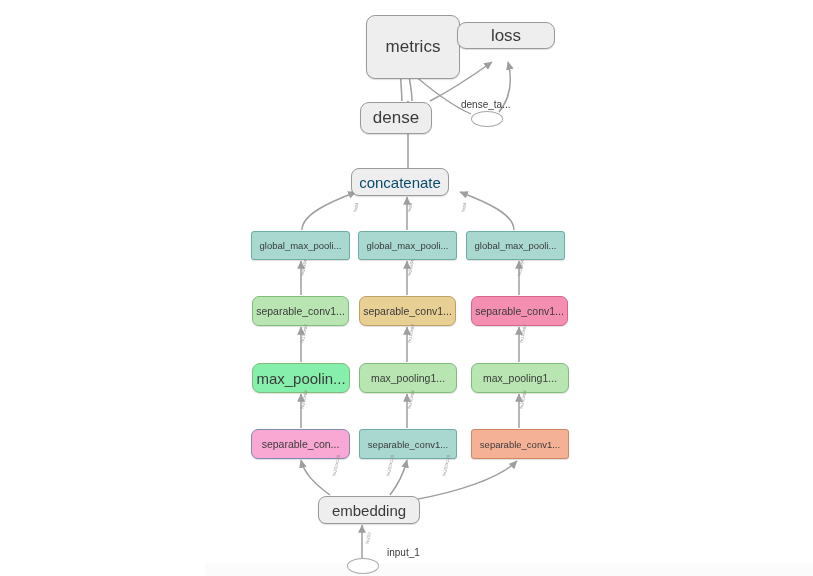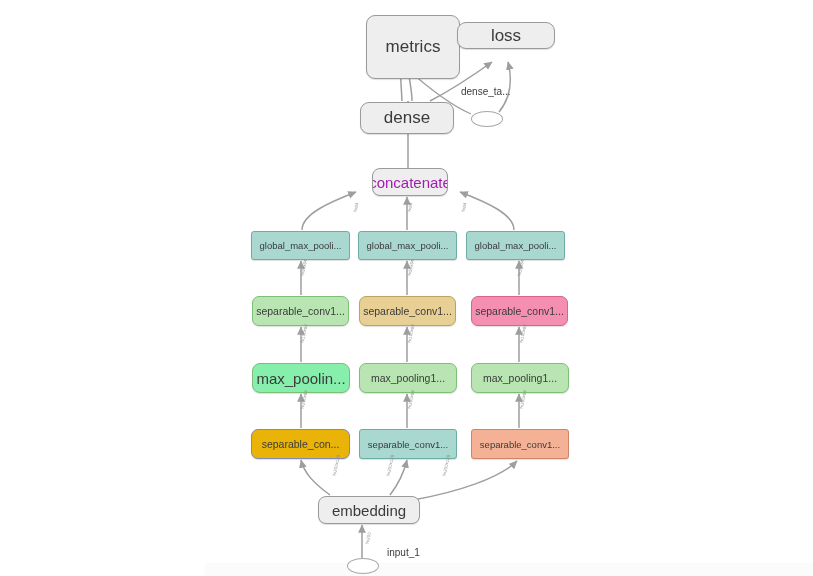--- a/index.html
+++ b/index.html
@@ -109,24 +109,24 @@
     </g>
   </svg>
 
   <div id="nodes-layer">
       <div class="node big" style="left: 358px; top: 15px; width: 94px; height: 64px; background: rgb(238, 238, 238); border-color: rgb(154, 154, 154); color: rgb(59, 59, 59); margin-left: 8px;">
         <span>metrics</span>
       </div>
       <div class="node big" style="left: 457px; top: 22px; width: 98px; height: 27px; background: rgb(238, 238, 238); border-color: rgb(154, 154, 154); color: rgb(59, 59, 59); text-align: center;">
         <span>loss</span>
       </div>
-      <div class="node big" style="left: 360px; top: 102px; width: 94px; height: 32px; background: rgb(238, 238, 238); border-color: rgb(154, 154, 154); color: rgb(59, 59, 59);">
+      <div class="node big" style="left: 360px; top: 102px; width: 72px; height: 32px; background: rgb(238, 238, 238); border-color: rgb(154, 154, 154); color: rgb(59, 59, 59);">
         <span>dense</span>
       </div>
-      <div class="node mid" style="left: 372px; top: 168px; width: 76px; height: 28px; background: rgb(238, 238, 238); border-color: rgb(154, 154, 154); color: #a21caf;">
+      <div class="node mid" style="left: 351px; top: 168px; width: 98px; height: 28px; background: rgb(238, 238, 238); border-color: rgb(154, 154, 154); color: #0c4a6e;">
         <span>concatenate</span>
       </div>
       <div class="node xsmall" style="left: 251px; top: 231px; width: 99px; height: 29px; background: rgb(168, 216, 208); border-color: rgb(111, 173, 164); color: rgb(59, 59, 59);">
         <span>global_max_pooli...</span>
       </div>
       <div class="node xsmall" style="left: 358px; top: 231px; width: 99px; height: 29px; background: rgb(168, 216, 208); border-color: rgb(111, 173, 164); color: rgb(59, 59, 59);">
         <span>global_max_pooli...</span>
       </div>
       <div class="node xsmall" style="left: 466px; top: 231px; width: 99px; height: 29px; background: rgb(168, 216, 208); border-color: rgb(111, 173, 164); color: rgb(59, 59, 59);">
         <span>global_max_pooli...</span>
@@ -142,36 +142,36 @@
       </div>
       <div class="node mid" style="left: 252px; top: 363px; width: 98px; height: 30px; background: #86efac; border-color: rgb(127, 190, 121); color: rgb(59, 59, 59); align-items: center;">
         <span>max_poolin...</span>
       </div>
       <div class="node small" style="left: 359px; top: 363px; width: 98px; height: 30px; background: rgb(185, 229, 179); border-color: rgb(127, 190, 121); color: rgb(59, 59, 59);">
         <span>max_pooling1...</span>
       </div>
       <div class="node small" style="left: 471px; top: 363px; width: 98px; height: 30px; background: rgb(185, 229, 179); border-color: rgb(127, 190, 121); color: rgb(59, 59, 59);">
         <span>max_pooling1...</span>
       </div>
-      <div class="node small" style="left: 251px; top: 429px; width: 99px; height: 30px; background: #eab308; border-color: rgb(130, 137, 179); color: rgb(59, 59, 59);">
+      <div class="node small" style="left: 251px; top: 429px; width: 99px; height: 30px; background: #f9a8d4; border-color: rgb(130, 137, 179); color: rgb(59, 59, 59);">
         <span>separable_con...</span>
       </div>
       <div class="node xsmall" style="left: 359px; top: 429px; width: 98px; height: 30px; background: rgb(168, 216, 208); border-color: rgb(111, 173, 164); color: rgb(59, 59, 59);">
         <span>separable_conv1...</span>
       </div>
       <div class="node xsmall" style="left: 471px; top: 429px; width: 98px; height: 30px; background: rgb(244, 177, 149); border-color: rgb(208, 133, 102); color: rgb(59, 59, 59);">
         <span>separable_conv1...</span>
       </div>
       <div class="node mid" style="left: 318px; top: 496px; width: 102px; height: 28px; background: rgb(238, 238, 238); border-color: rgb(154, 154, 154); color: rgb(59, 59, 59);">
         <span>embedding</span>
       </div>
     </div>
   <div id="ovals-layer">
       <div class="oval" style="left: 471px; top: 111px; width: 30px; height: 14px;"></div>
-      <div class="ovlabel" style="left: 461px; top: 86px; color: rgb(59, 59, 59);">dense_ta...</div>
+      <div class="ovlabel" style="left: 461px; top: 99px; color: rgb(59, 59, 59);">dense_ta...</div>
       <div class="oval" style="left: 347px; top: 558px; width: 30px; height: 14px;"></div>
       <div class="ovlabel" style="left: 343px; top: 547px; color: rgb(59, 59, 59); padding-left: 44px;">input_1</div>
     </div>
   <div id="edgelabels-layer">
       <div class="edgelabel" style="left: 355.25px; top: 209.5px; transform: rotate(-78deg); transform-origin: left center; color: rgb(138, 138, 138);">?x64</div>
       <div class="edgelabel" style="left: 408.75px; top: 209.5px; transform: rotate(-78deg); transform-origin: left center; color: rgb(138, 138, 138);">?x64</div>
       <div class="edgelabel" style="left: 462.75px; top: 209.5px; transform: rotate(-78deg); transform-origin: left center; color: rgb(138, 138, 138);">?x64</div>
       <div class="edgelabel" style="left: 301.5px; top: 274px; transform: rotate(-78deg); transform-origin: left center; color: rgb(138, 138, 138);">?x64x64</div>
       <div class="edgelabel" style="left: 408.5px; top: 274px; transform: rotate(-78deg); transform-origin: left center; color: rgb(138, 138, 138);">?x50x64</div>
       <div class="edgelabel" style="left: 518.5px; top: 274px; transform: rotate(-78deg); transform-origin: left center; color: rgb(138, 138, 138);">?x31x64</div>

